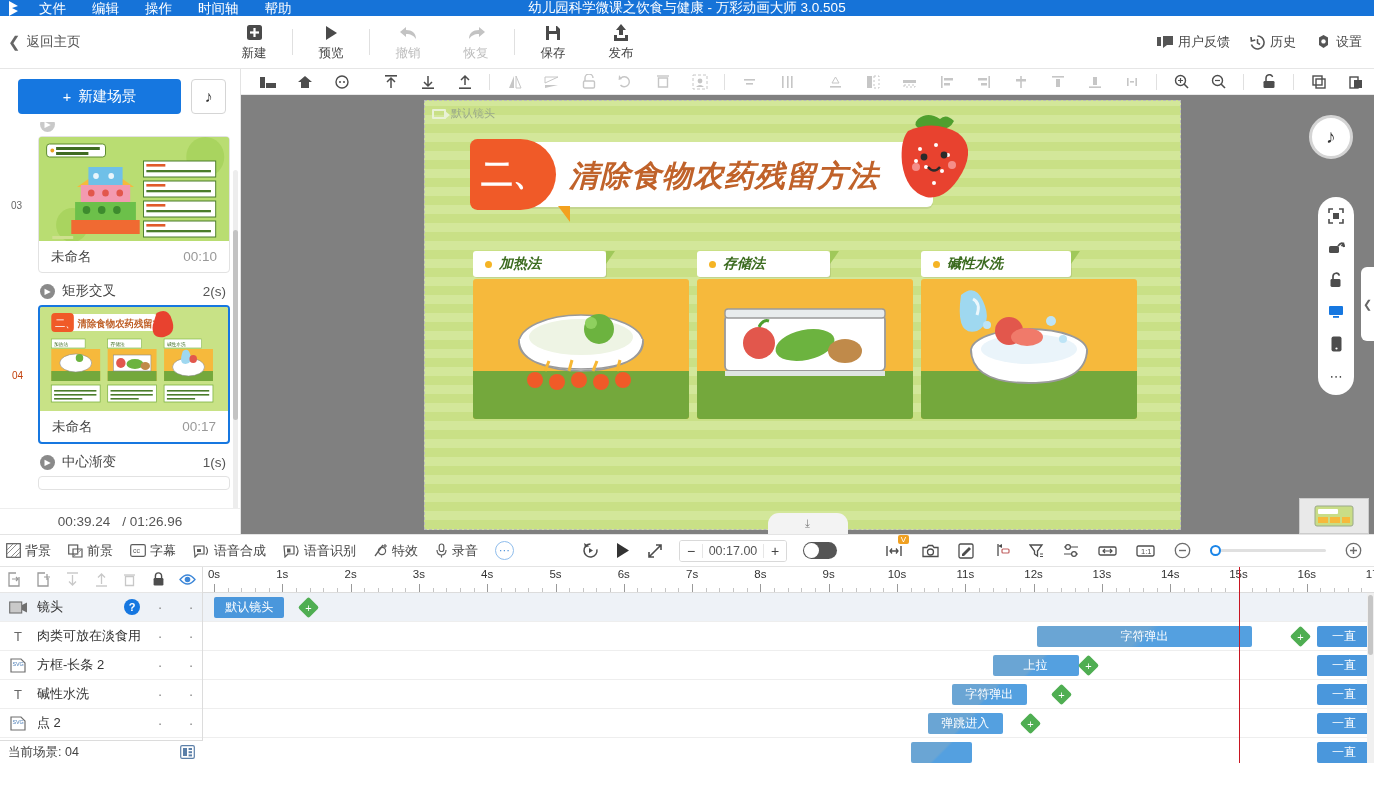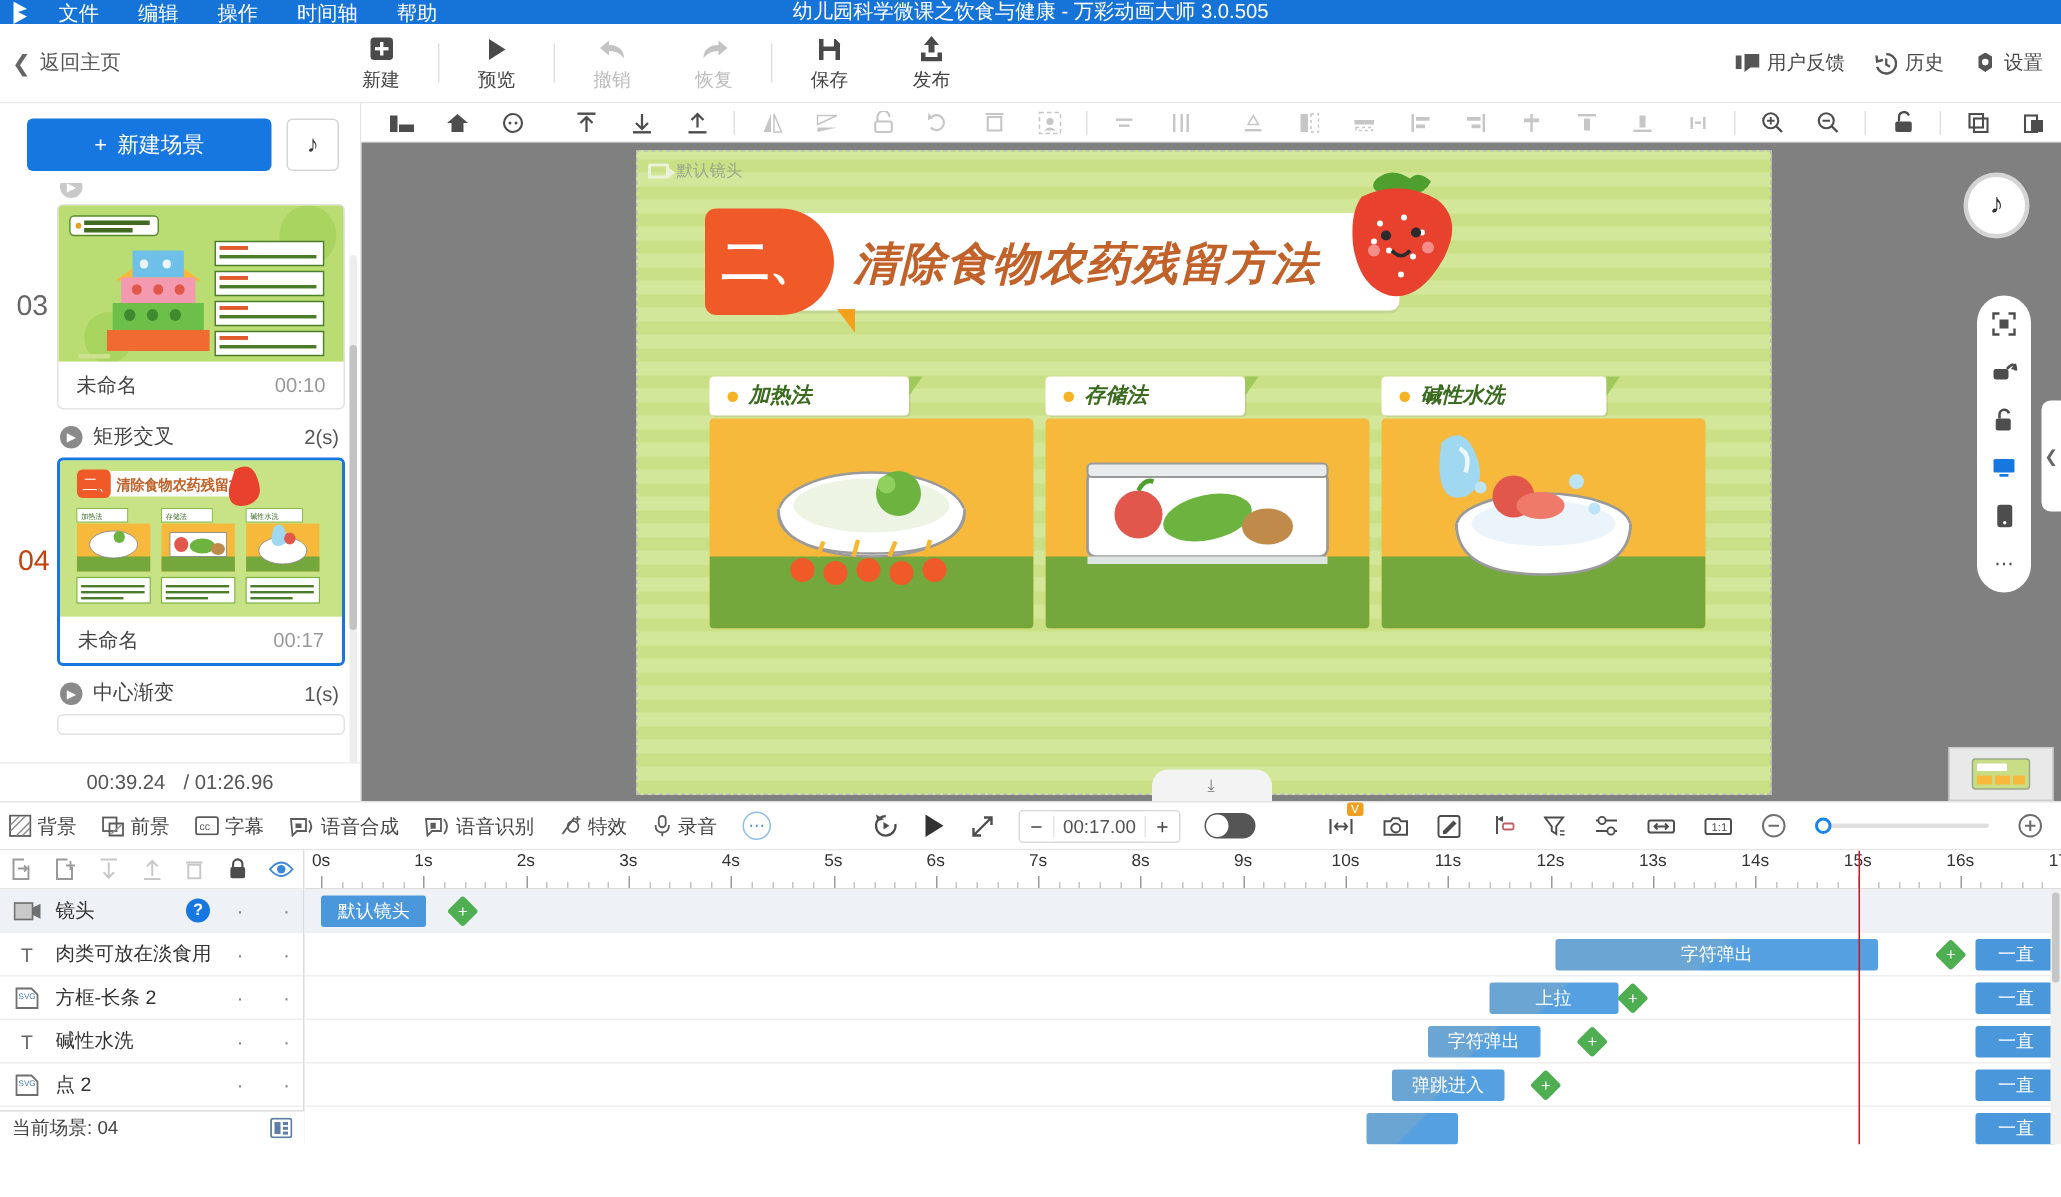--- a/index.html
+++ b/index.html
@@ -38,21 +38,21 @@
   .scenes { width:258px; background:#fff; border-right:1px solid #e3e3e3; position:relative; display:flex; flex-direction:column;}
   .scenes-head { padding:10px 14px 8px 18px; display:flex; gap:10px; align-items:center; }
   .new-scene { flex:1; height:35px; background:#1677e0; color:#fff; border-radius:4px; display:flex; align-items:center; justify-content:center; gap:7px; font-size:14.5px; }
   .music-btn { width:35px; height:35px; border:1px solid #d5d5d5; border-radius:4px; display:flex; align-items:center; justify-content:center; font-size:16px; color:#333; background:#fff;}
   .scene-list { flex:1; overflow:hidden; position:relative; padding-left:38px; padding-right:10px; }
   .scene-card { border:1px solid #e2e2e2; border-radius:4px; background:#fff; margin-bottom:4px; position:relative; }
   .scene-card.selected { border:2px solid #1677e0; }
   .scene-thumb { height:104px; border-radius:3px 3px 0 0; overflow:hidden; position:relative; background:#b5dd6e;}
   .scene-meta { height:31px; display:flex; align-items:center; justify-content:space-between; padding:0 12px; font-size:13.5px; color:#444;}
   .scene-meta .dur { color:#999; }
-  .scene-num { position:absolute; left:-28px; top:50%; transform:translateY(-50%); font-size:19px; color:#666; }
+  .scene-num { position:absolute; left:-28px; top:50%; transform:translateY(-50%); font-size:10px; color:#666; }
   .scene-num.sel { color:#c2410c; }
   .trans-row { display:flex; align-items:center; justify-content:space-between; padding:5px 4px 5px 2px; font-size:13.5px; color:#444;}
   .trans-left { display:flex; align-items:center; gap:7px; }
   .play-circ { width:15px; height:15px; border-radius:50%; background:#8a8a8a; color:#fff; font-size:8px; display:flex; align-items:center; justify-content:center;}
   .trans-right { color:#555; }
   .scene-scroll { position:absolute; right:2px; top:48px; width:5px; height:360px; background:#ededed; border-radius:3px;}
   .scene-scroll i { position:absolute; top:60px; left:0; width:5px; height:190px; background:#c3c3c3; border-radius:3px; display:block;}
   .time-total { height:26px; display:flex; align-items:center; justify-content:center; gap:12px; font-size:13.5px; color:#555; border-top:1px solid #eee;}
 
   

